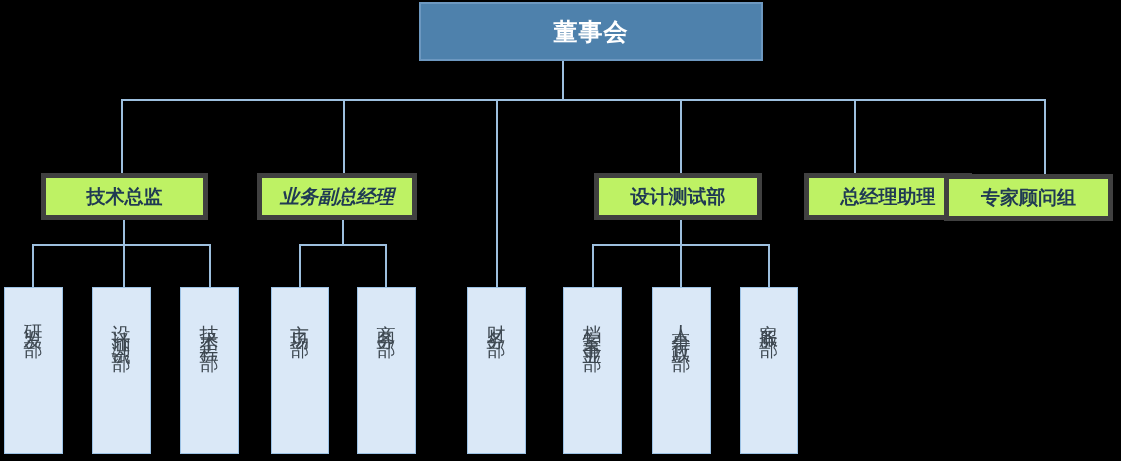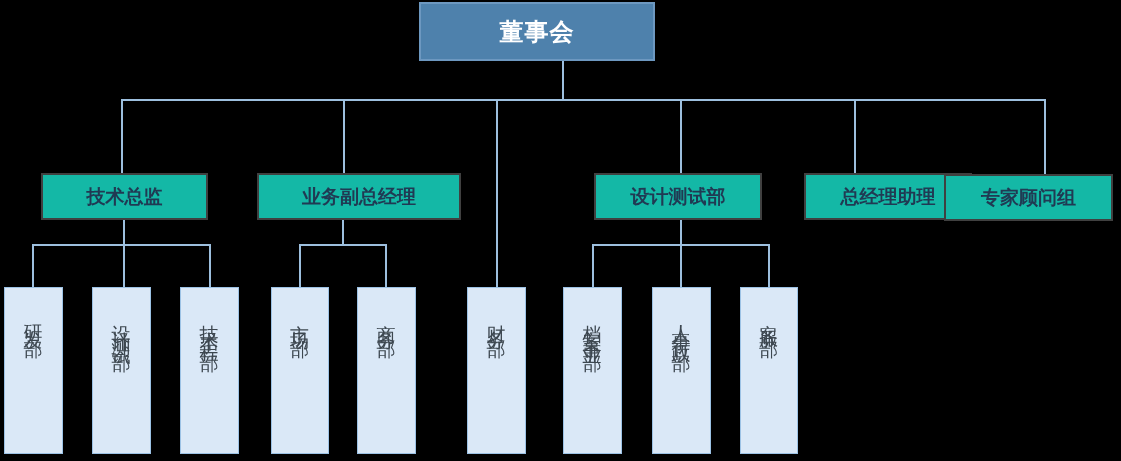--- a/index.html
+++ b/index.html
@@ -20,22 +20,22 @@
   }
   .lv1{
     background:#4e81ac;
     border:2px solid #6d98c0;
     color:#ffffff;
     font-weight:bold;
     font-size:24px;
     letter-spacing:1px;
   }
   .lv2{
-    background:#14b8a6;
-    border:2px solid #404040;
+    background:#bef264;
+    border:5px solid #404040;
     color:#203a53;
     font-weight:bold;
     font-size:19px;
   }
   .lv3{
     background:#dae8f7;
     border:1.5px solid #9cc2e5;
     color:#3d4750;
     font-size:19px;
     align-items:flex-start;
@@ -74,28 +74,28 @@
   <div class="line" style="left:342px;top:220px;width:2px;height:26px;"></div>
   <div class="line" style="left:299px;top:244px;width:88px;height:2px;"></div>
   <div class="line" style="left:299px;top:244px;width:2px;height:44px;"></div>
   <div class="line" style="left:385px;top:244px;width:2px;height:44px;"></div>
 
   <div class="line" style="left:680px;top:220px;width:2px;height:68px;"></div>
   <div class="line" style="left:592px;top:244px;width:178px;height:2px;"></div>
   <div class="line" style="left:592px;top:244px;width:2px;height:44px;"></div>
   <div class="line" style="left:768px;top:244px;width:2px;height:44px;"></div>
 
-  <div class="node lv1" style="left:419px;top:2px;width:236px;height:59px;">
+  <div class="node lv1" style="left:419px;top:2px;width:344px;height:59px;">
     <span>董事会</span>
   </div>
 
   <div class="node lv2" style="left:41px;top:173px;width:167px;height:47px;">
     <span>技术总监</span>
   </div>
-  <div class="node lv2" style="left:257px;top:173px;width:204px;height:47px;">
+  <div class="node lv2" style="left:257px;top:173px;width:160px;height:47px;font-style:italic;">
     <span>业务副总经理</span>
   </div>
   <div class="node lv2" style="left:594px;top:173px;width:168px;height:47px;">
     <span>设计测试部</span>
   </div>
   <div class="node lv2" style="left:769px;top:173px;width:168px;height:47px;margin-left:35px;">
     <span>总经理助理</span>
   </div>
   <div class="node lv2" style="left:944px;top:174px;width:169px;height:47px;">
     <span>专家顾问组</span>

